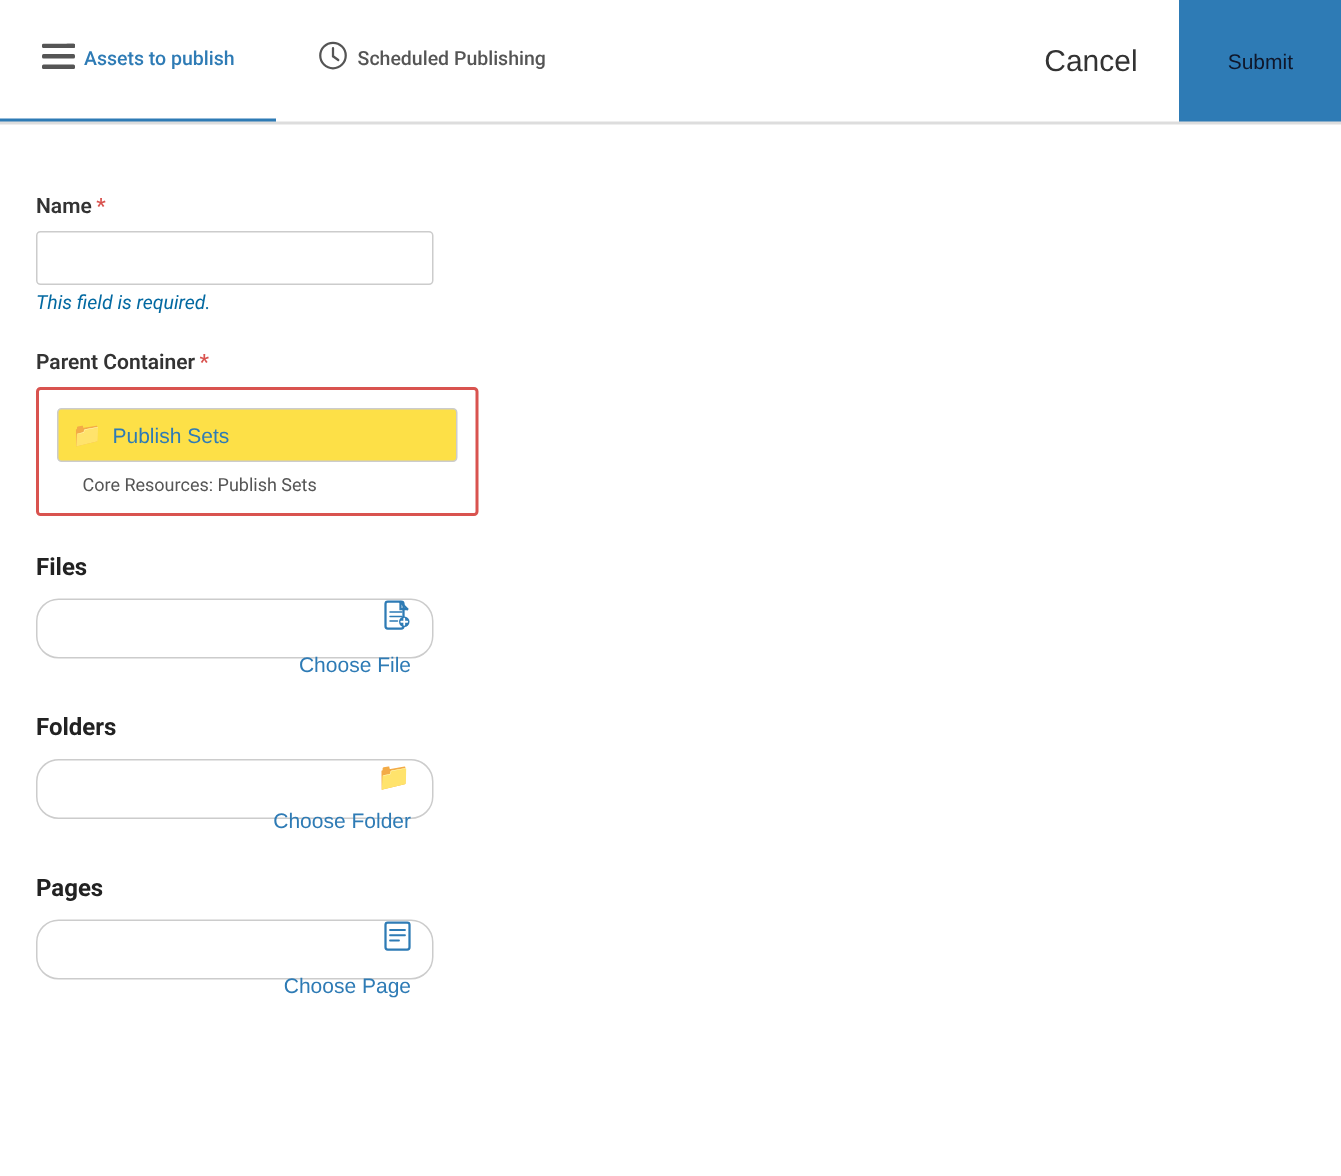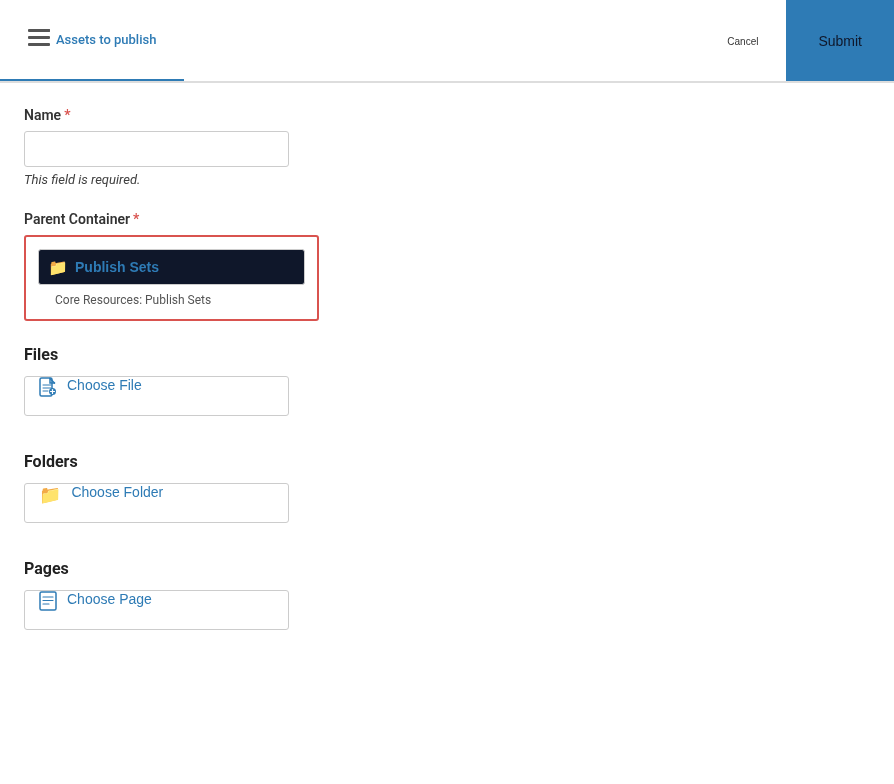--- a/index.html
+++ b/index.html
@@ -54,39 +54,39 @@
       padding-right: 0;
       gap: 0;
     }
 
     .cancel-btn {
       background: none;
       border: none;
       padding: 0 28px;
       height: 100%;
       cursor: pointer;
-      font-size: 10px;
+      font-size: 20px;
       color: #333;
       font-weight: 400;
     }
 
     .submit-btn {
       background: #2e7bb5;
       border: none;
       padding: 0 32px;
       height: 100%;
       cursor: pointer;
       font-size: 14px;
       color: #0f172a;
       font-weight: 500;
     }
 
     
     .content {
-      padding: 24px 24px;
+      padding: 47px 24px;
       max-width: 600px;
     }
 
     .field-group {
       margin-bottom: 24px;
     }
 
     .field-label {
       font-size: 14px;
       font-weight: 600;
@@ -104,21 +104,21 @@
       width: 265px;
       height: 36px;
       border: 1px solid #ccc;
       border-radius: 3px;
       padding: 0 10px;
       font-size: 14px;
       outline: none;
     }
 
     .error-text {
-      color: #404040;
+      color: #0369a1;
       font-style: italic;
       font-size: 13px;
       margin-top: 5px;
     }
 
     
     .container-box {
       border: 2px solid #d9534f;
       border-radius: 3px;
       padding: 12px;
@@ -141,24 +141,24 @@
     }
 
     .container-input-field {
       width: 100%;
       height: 36px;
       border: 1px solid #ccc;
       border-radius: 3px;
       padding: 0 10px 0 36px;
       font-size: 14px;
       color: #2e7bb5;
-      font-weight: 700;
+      font-weight: 400;
       cursor: pointer;
       outline: none;
-      background: #0f172a;
+      background: #fde047;
     }
 
     .container-path {
       font-size: 12px;
       color: #555;
       margin-top: 2px;
       margin-left: 17px;
     }
 
     
@@ -168,30 +168,31 @@
       color: #222;
       margin-bottom: 12px;
       margin-top: 8px;
     }
 
     
     .picker-btn {
       width: 265px;
       height: 40px;
       border: 1px solid #ccc;
-      border-radius: 3px;
+      border-radius: 15px;
       background: #fff;
       display: flex;
-      align-items: flex-start;
+      align-items: flex-end;
       padding: 0 14px;
       gap: 10px;
       cursor: pointer;
       color: #2e7bb5;
       font-size: 14px;
       font-weight: 500;
+      flex-direction: column;
     }
 
     .picker-icon {
       font-size: 18px;
     }
 
     .file-icon-blue { color: #2e7bb5; }
     .folder-icon-yellow { color: #f0a500; }
 
     
@@ -219,20 +220,30 @@
       <svg width="22" height="18" viewBox="0 0 22 18" fill="none" xmlns="http://www.w3.org/2000/svg">
         <rect x="0" y="0" width="22" height="3" rx="1" fill="#555"></rect>
         <rect x="0" y="7" width="22" height="3" rx="1" fill="#555"></rect>
         <rect x="0" y="14" width="22" height="3" rx="1" fill="#555"></rect>
         <rect x="16" y="0" width="6" height="3" rx="1" fill="#555"></rect>
       </svg>
     </span>
     <span class="tab-label">Assets to publish</span>
   </div>
 
+  <div class="tab">
+    <span class="tab-icon">
+      <svg width="20" height="20" viewBox="0 0 20 20" fill="none" xmlns="http://www.w3.org/2000/svg">
+        <circle cx="10" cy="10" r="8.5" stroke="#555" stroke-width="1.5" fill="none"></circle>
+        <line x1="10" y1="5" x2="10" y2="10.5" stroke="#555" stroke-width="1.5" stroke-linecap="round"></line>
+        <line x1="10" y1="10.5" x2="13.5" y2="13" stroke="#555" stroke-width="1.5" stroke-linecap="round"></line>
+      </svg>
+    </span>
+    <span class="tab-label">Scheduled Publishing</span>
+  </div>
 
   <div class="header-actions">
     <button class="cancel-btn">Cancel</button>
     <button class="submit-btn">Submit</button>
   </div>
 
   <div class="tab-underline"></div>
 </div>
 
 <div class="content">

